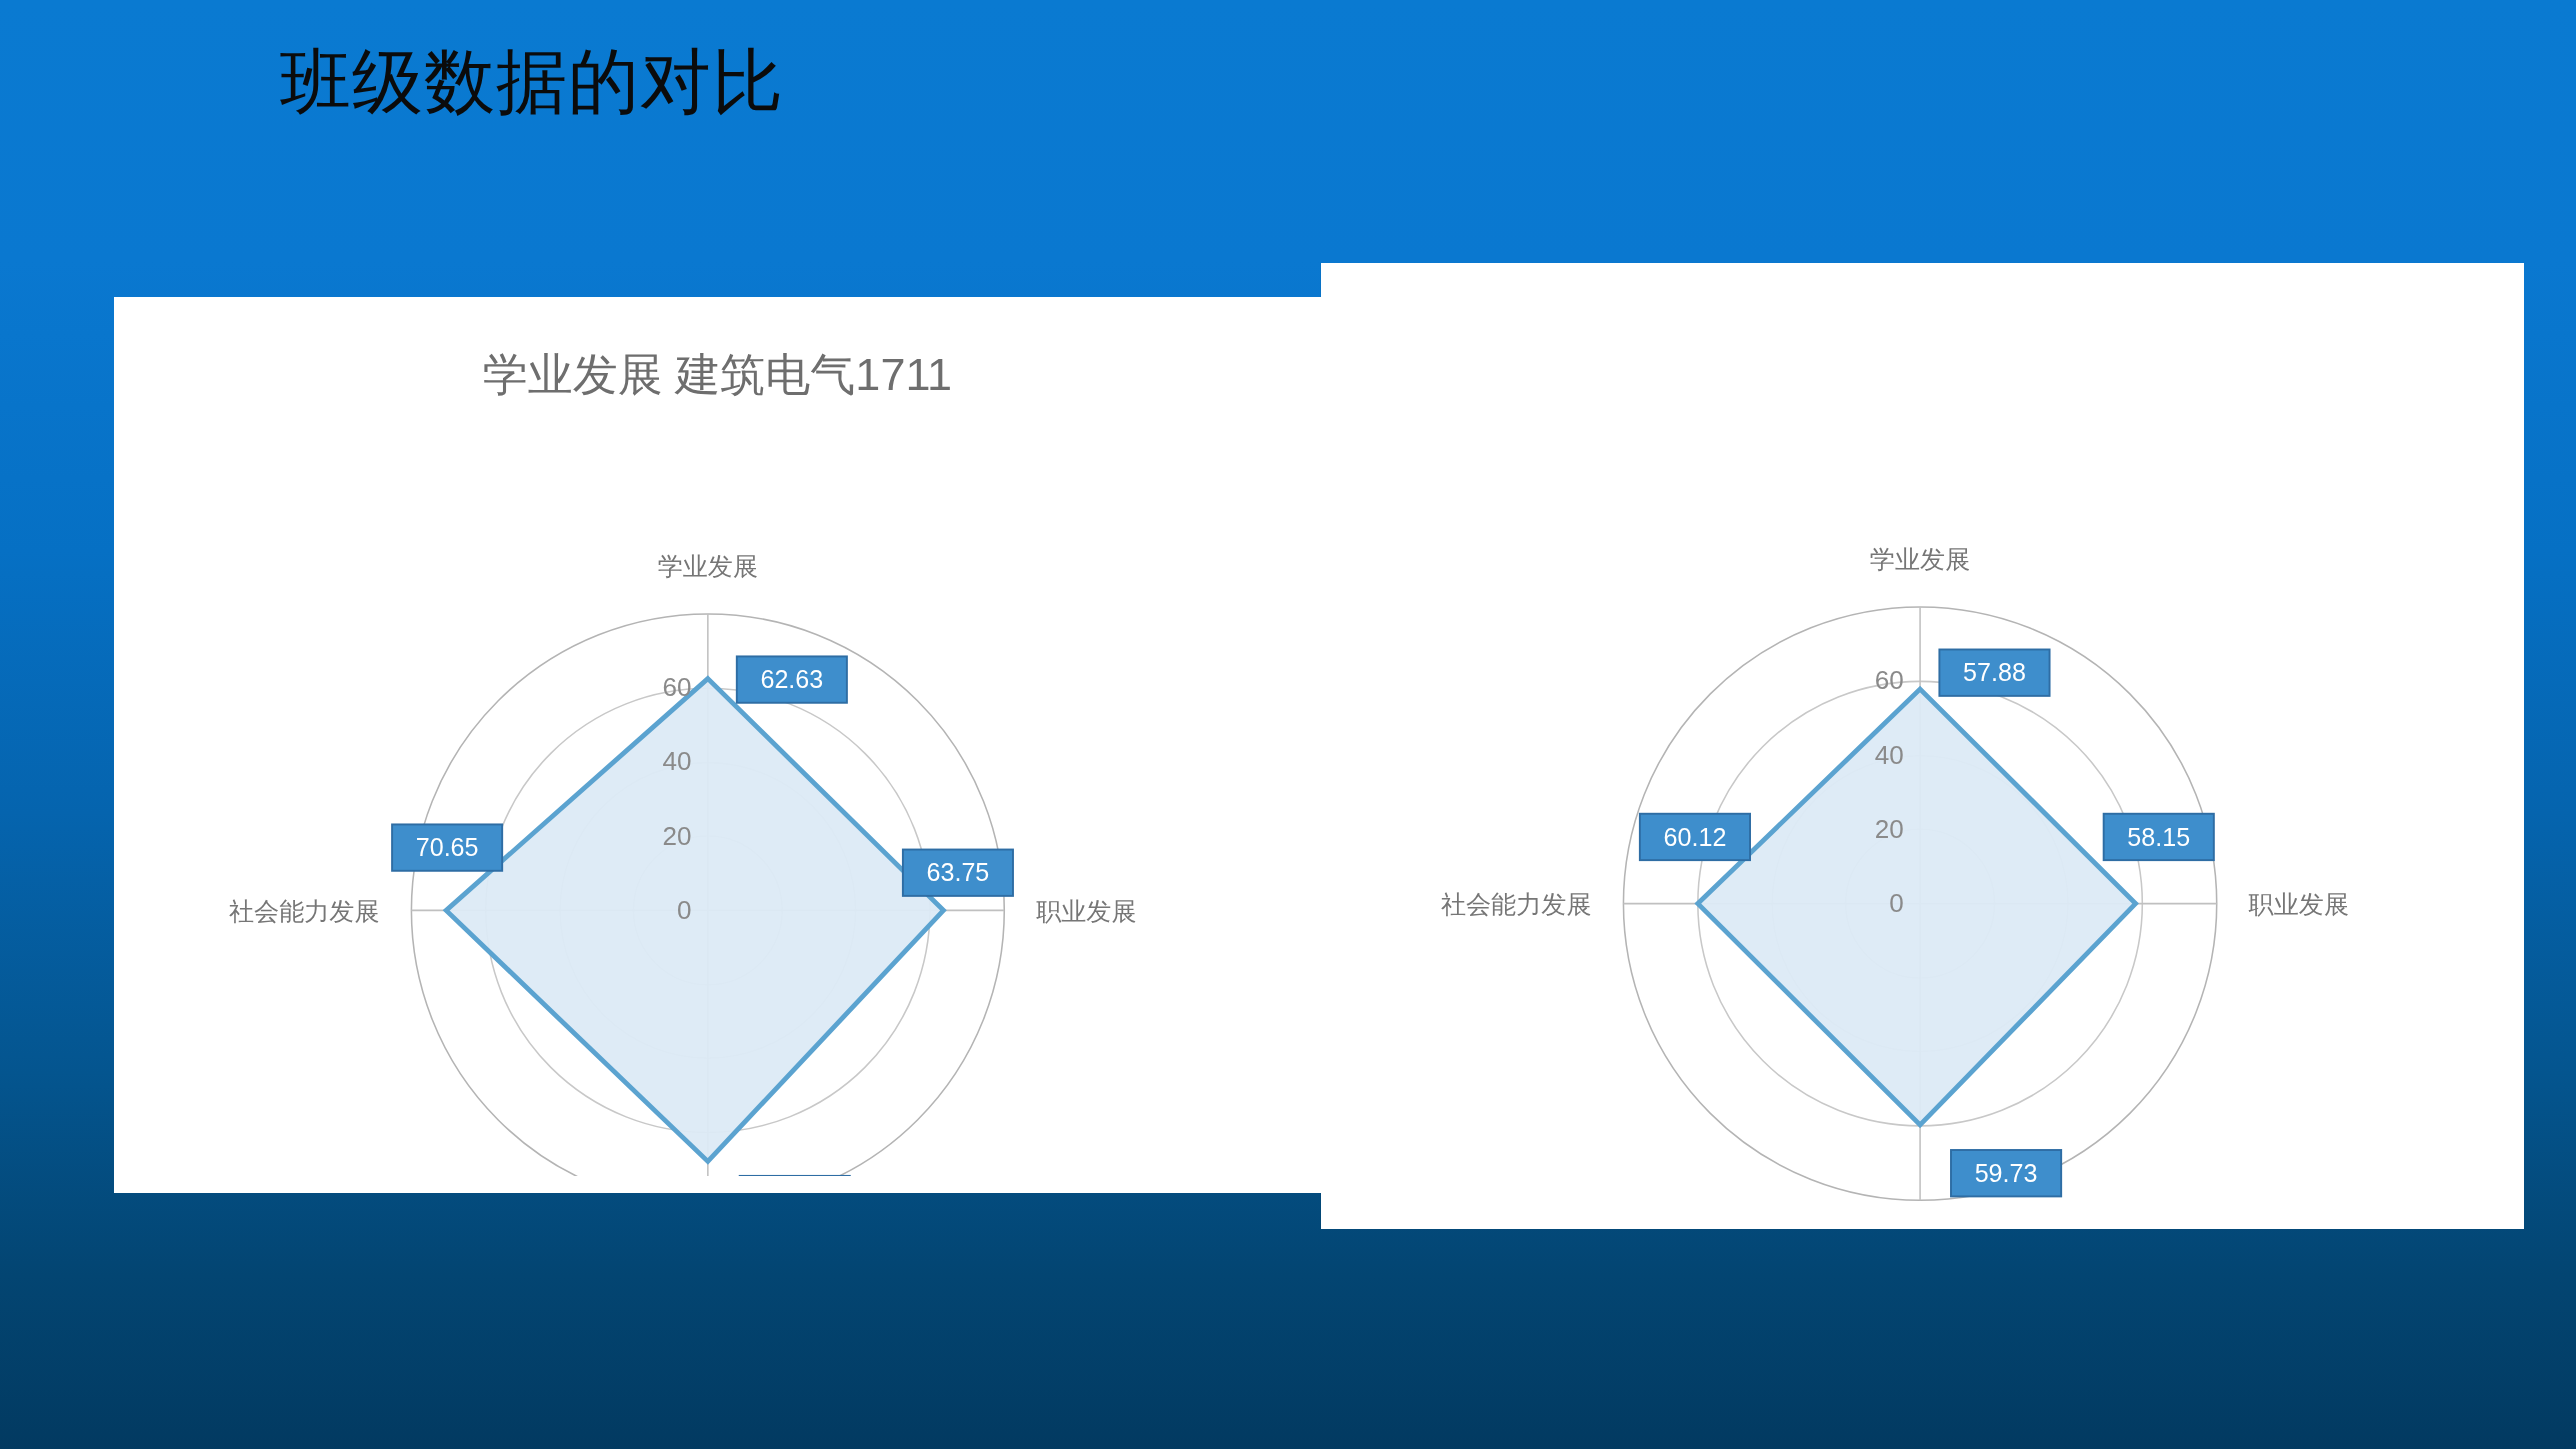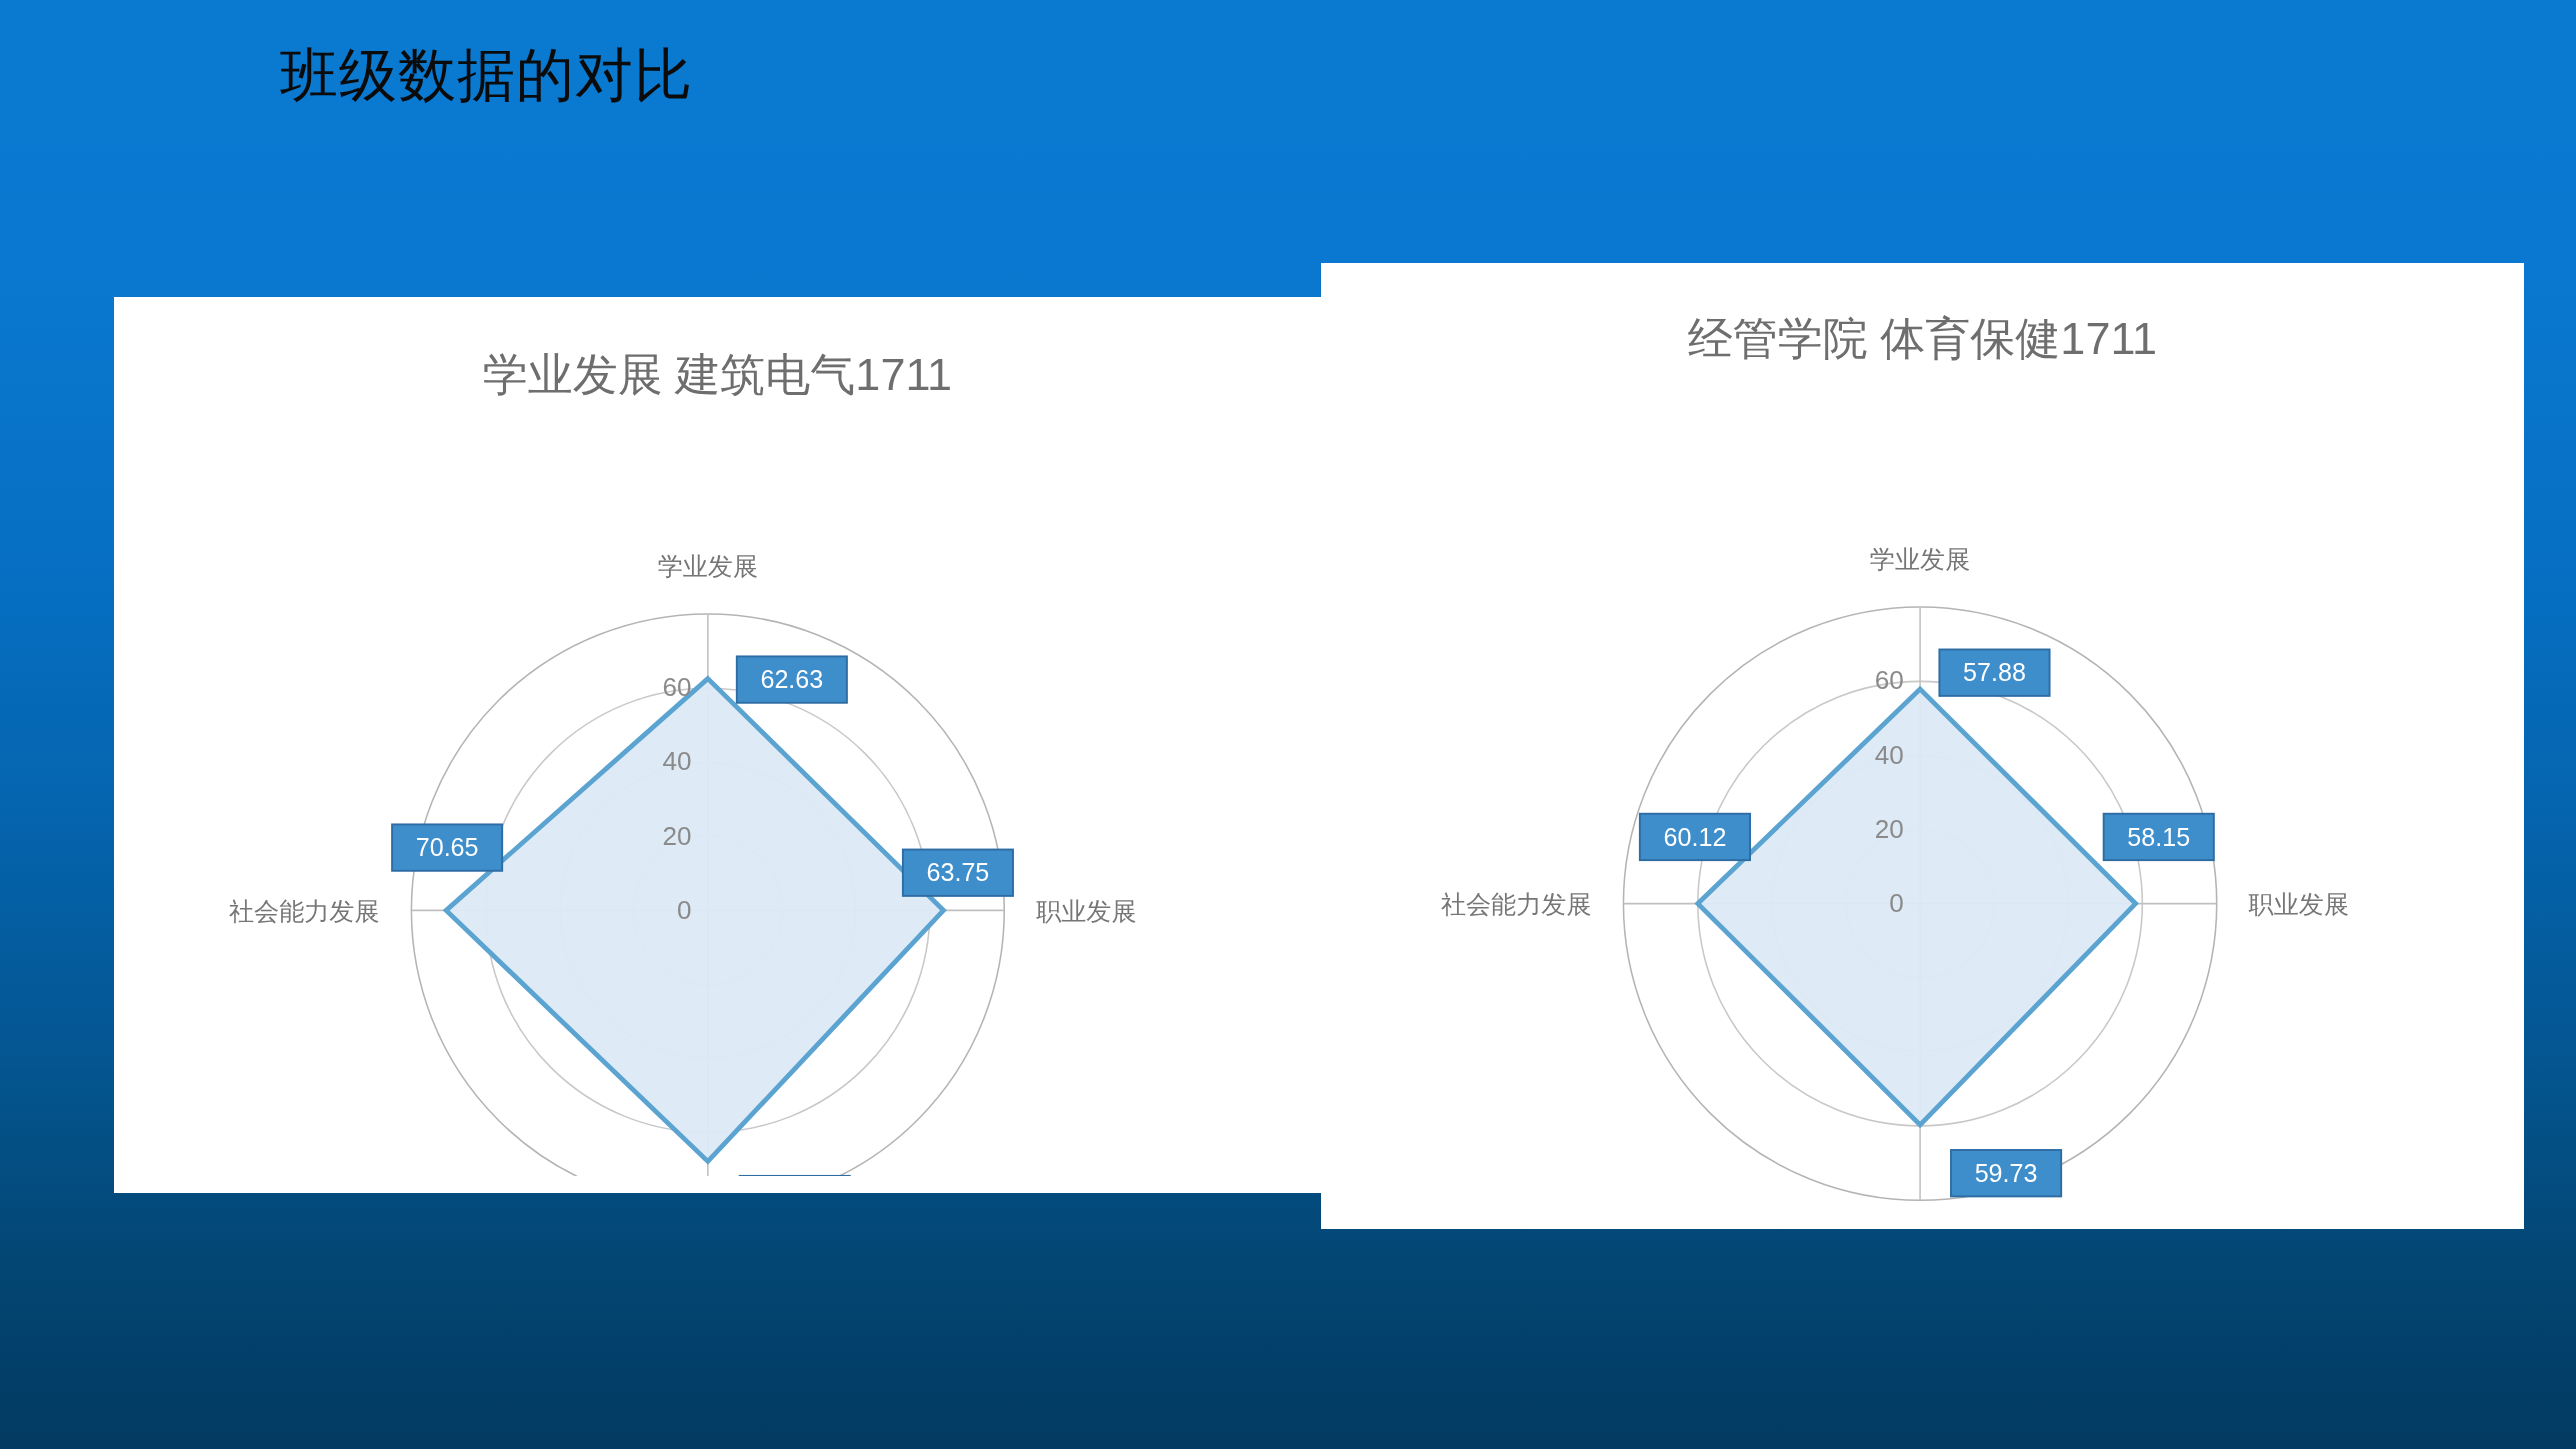--- a/index.html
+++ b/index.html
@@ -19,21 +19,21 @@
         #034572 88%,
         #023A61 100%);
     position: relative;
   }
 
   
   #slide-title {
     position: absolute;
     left: 280px;
     top: 43px;
-    font-size: 58px;
+    font-size: 71px;
     line-height: 1.1;
     color: #0B0B0B;
     letter-spacing: 1px;
     font-weight: 400;
     white-space: nowrap;
     font-family: "Liberation Sans", "DejaVu Sans", sans-serif;
   }
 
   
   .chart-card {
@@ -170,21 +170,20 @@
       </g>
       <g>
         <rect class="data-chip-rect" x="288" y="426" width="114" height="48"></rect>
         <text class="data-chip-text" x="345" y="459">70.65</text>
       </g>
     </svg>
   </div>
 </div>
 
 <div class="chart-card" id="card-right">
-  <div class="chart-title">经管学院 体育保健1711</div>
 
   <div class="radar-wrap">
     <svg class="radar-svg" width="1203" height="831" viewBox="0 0 1245 860">
 
       <circle class="grid-ring outer" cx="620" cy="545" r="307"></circle>
       <circle class="grid-ring" cx="620" cy="545" r="230"></circle>
       <circle class="grid-ring inner-faint" cx="620" cy="545" r="153"></circle>
       <circle class="grid-ring inner-faint" cx="620" cy="545" r="77"></circle>
 
       <line class="spoke" x1="620" y1="238" x2="620" y2="852"></line>

